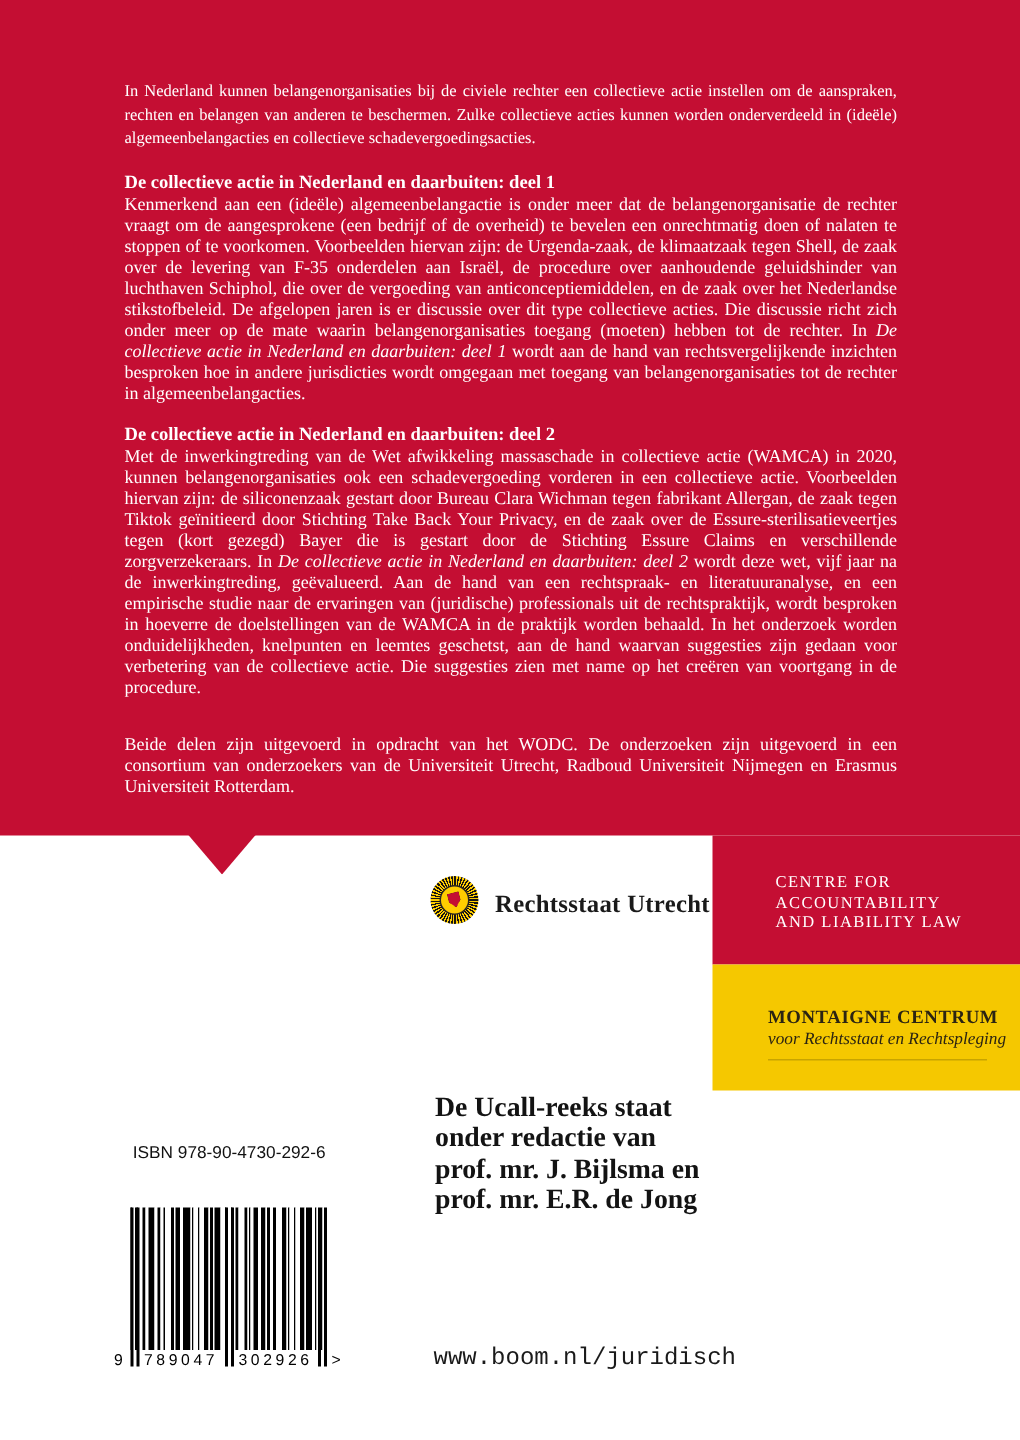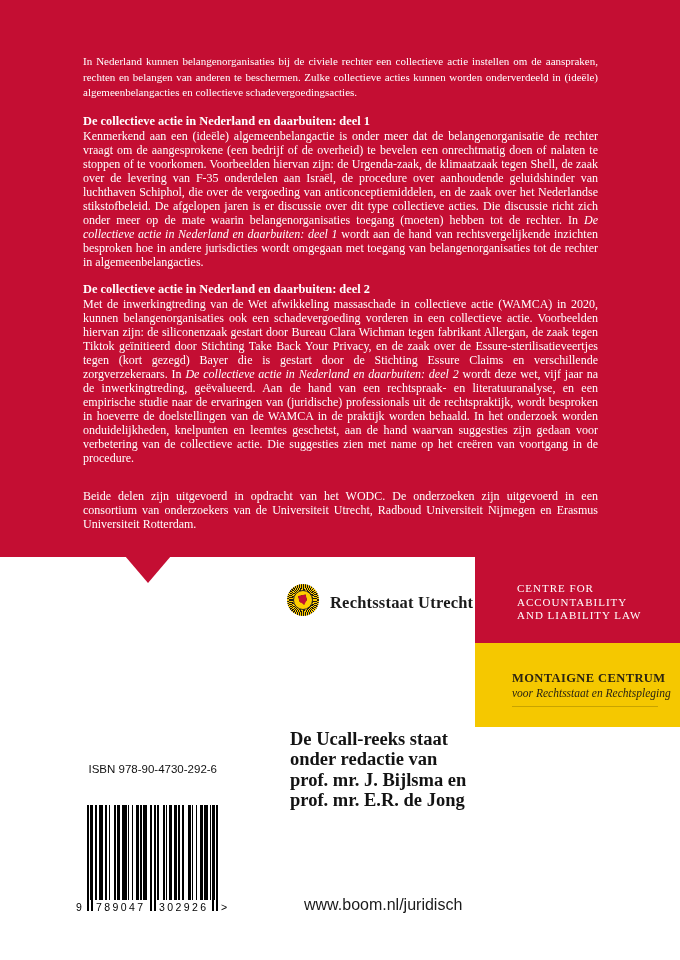--- a/index.html
+++ b/index.html
@@ -45,21 +45,21 @@
               font-family:"Liberation Sans",sans-serif;font-size:11.5px;color:#111111;}
   .bars{position:absolute;left:87px;top:805px;width:130px;height:95px;display:flex;align-items:stretch;}
   .bars div{height:100%;}
   .guard{position:absolute;top:805px;width:2px;height:106px;background:#000;}
   .g1{left:87px;} .g2{left:91px;} .g3{left:150px;} .g4{left:154px;} .g5{left:212px;} .g6{left:216px;}
   .bc-digit{position:absolute;top:901px;font-family:"Liberation Sans",sans-serif;
             font-size:10.5px;color:#000;}
   .d-lead{left:76px;} .d-g1{left:96px;letter-spacing:2.4px;} .d-g2{left:159px;letter-spacing:2.4px;}
   .d-arrow{left:221px;}
   
-  .website{position:absolute;left:304px;top:896px;font-family:Liberation Sans, sans-serif;
+  .website{position:absolute;left:289px;top:896px;font-family:Liberation Mono, monospace;
            font-size:16px;color:#1a1a1a;}
 </style>
 </head>
 <body>
 
 <div id="cover">
 
   <div class="red-panel">
     <div class="red-content">
       <p class="intro"><span>In Nederland kunnen belangenorganisaties bij de civiele rechter een collectieve actie instellen om de aanspraken, rechten en belangen van anderen te beschermen. Zulke collectieve acties kunnen worden onderverdeeld in (ideële) algemeenbelangacties en collectieve schadevergoedingsacties.</span></p>

